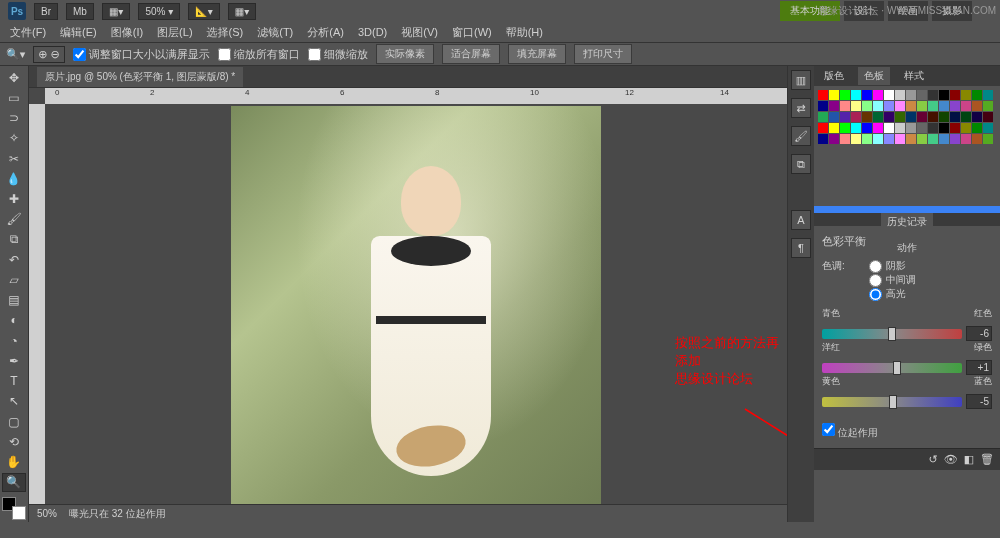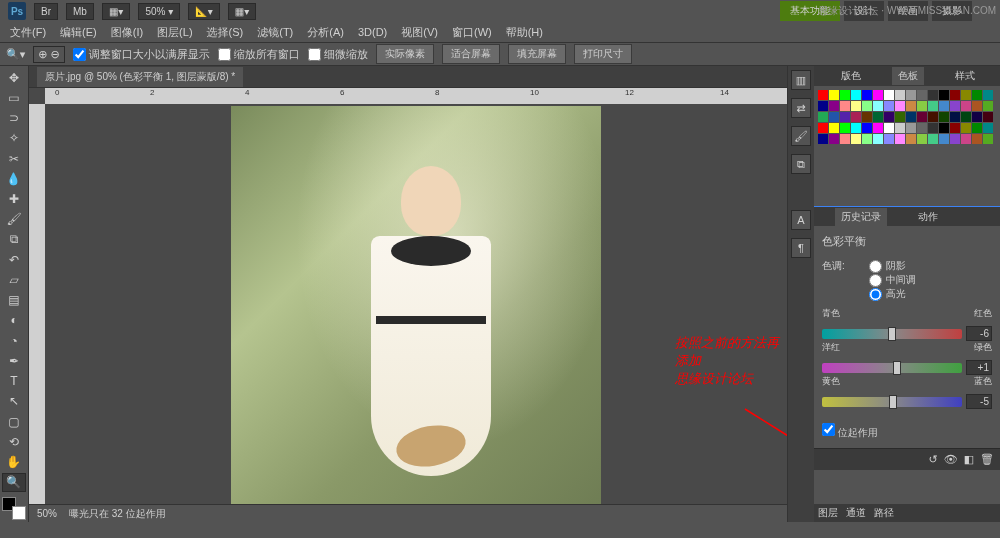--- a/index.html
+++ b/index.html
@@ -21,46 +21,46 @@
 .tool { width: 24px; height: 20px; display: flex; align-items: center; justify-content: center; border: 1px solid transparent; cursor: pointer; font-size: 12px; }
 .tool.active { background: #3a3a3a; border-color: #2a2a2a; }
 .swatches { margin-top: 4px; width: 24px; height: 24px; position: relative; }
 .swatches .fg { position: absolute; width: 14px; height: 14px; background: #000; border: 1px solid #888; top: 0; left: 0; }
 .swatches .bg { position: absolute; width: 14px; height: 14px; background: #fff; border: 1px solid #888; bottom: 0; right: 0; }
 .doc-area { flex: 1; background: #494949; display: flex; flex-direction: column; border-left: 1px solid #333; border-right: 1px solid #333; }
 .doctab { height: 22px; background: #3f3f3f; display: flex; align-items: center; padding: 0 8px; font-size: 10px; border-bottom: 1px solid #333; }
 .doctab .tab { padding: 3px 8px; background: #535353; }
 .ruler-h { height: 16px; background: #d0d0d0; position: relative; margin-left: 16px; }
 .ruler-h .tick { position: absolute; font-size: 8px; color: #333; }
-.canvas-row { flex: 1; display: flex; overflow: hidden; font-style: italic; }
+.canvas-row { flex: 1; display: flex; overflow: hidden; }
 .ruler-v { width: 16px; background: #d0d0d0; }
 .canvas { flex: 1; background: #494949; position: relative; display: flex; justify-content: center; align-items: flex-start; overflow: hidden; }
 .photo { width: 370px; height: 430px; background: linear-gradient(135deg, #7a8b5c 0%, #b5c48f 30%, #8a9968 60%, #6c7a52 100%); margin-top: 2px; position: relative; overflow: hidden; }
 .photo::before { content:''; position:absolute; inset:0; background: radial-gradient(ellipse at 60% 30%, rgba(245,245,220,0.6), transparent 50%); }
 .figure { position: absolute; left: 130px; top: 60px; width: 140px; height: 360px; }
 .figure .head { width: 60px; height: 70px; background: #f0d6b8; border-radius: 50% 50% 45% 45%; position: absolute; left: 40px; top: 0; }
 .figure .hair { width: 70px; height: 100px; background: #8a5a3a; border-radius: 50% 50% 30% 30%; position: absolute; left: 35px; top: -5px; z-index: -1; }
 .figure .dress { width: 120px; height: 240px; background: linear-gradient(#faf6ee, #f0ead8); border-radius: 10px 10px 70px 70px; position: absolute; left: 10px; top: 70px; }
 .figure .dress::before { content:''; position:absolute; top:0; left:20px; right:20px; height:30px; background:#2a2a2a; border-radius:50%; }
 .figure .belt { position: absolute; top: 150px; left: 15px; right: 15px; height: 8px; background: #2a2a2a; }
 .figure .hat { width: 70px; height: 40px; background: #c8a470; border-radius: 50%; position: absolute; left: 35px; top: 260px; transform: rotate(-10deg); }
 .annotation { position: absolute; left: 630px; top: 230px; color: #f00; font-size: 13px; line-height: 1.4; }
 .arrow { position:absolute; left:690px; top:300px; width:100px; height:60px; }
 .arrow svg { width:100%; height:100%; }
 .statusbar { height: 18px; background: #535353; border-top: 1px solid #333; display: flex; align-items: center; padding: 0 8px; gap: 12px; font-size: 10px; }
 .docked { width: 26px; background: #3f3f3f; display: flex; flex-direction: column; gap: 8px; padding: 4px 0; align-items: center; }
 .docked .mini { width: 20px; height: 20px; background: #535353; border: 1px solid #2a2a2a; font-size: 11px; display: flex; align-items: center; justify-content: center; }
 .panels { width: 186px; background: #535353; display: flex; flex-direction: column; }
 .panel-tabs { height: 20px; background: #3a3a3a; display: flex; align-items: center; padding: 0 4px; gap: 8px; font-size: 10px; }
-.panel-tabs span { padding: 2px 6px; margin-left: 17px; }
+.panel-tabs span { padding: 2px 6px; }
 .panel-tabs span.active { background: #535353; }
 .color-panel { height: 120px; padding: 4px; }
 .color-grid { display: grid; grid-template-columns: repeat(16, 10px); gap: 1px; }
 .color-grid div { width: 10px; height: 10px; }
-.history-sec { border-top: 1px solid #3b82f6; }
+.history-sec { border-top: 7px solid #3b82f6; flex-direction: column; }
 .adj-panel { padding: 8px; font-size: 10px; display: flex; flex-direction: column; gap: 6px; }
 .adj-title { font-size: 11px; margin-bottom: 4px; }
 .radio-row { margin-left: 20px; display: flex; align-items: center; gap: 4px; }
 .radio-row input { margin: 0; }
 .slider-row { display: flex; align-items: center; gap: 4px; margin-top: 6px; }
 .slider-labels { display: flex; justify-content: space-between; font-size: 9px; }
 .slider { flex: 1; height: 10px; border-radius: 2px; position: relative; }
 .slider .thumb { position: absolute; top: -2px; width: 8px; height: 14px; background: #ccc; border: 1px solid #333; }
 .slider-val { width: 26px; background: #3a3a3a; border: 1px solid #2a2a2a; color: #d0d0d0; font-size: 10px; text-align: right; padding: 1px 2px; }
 .s1 { background: linear-gradient(90deg, #00a0a0, #888, #c04040); }
@@ -352,19 +352,14 @@
           </div>
         </div>
       <label style="margin-top:8px"><input type="checkbox" checked="" style=""> <span>位起作用</span></label>
     </div>
     <div class="panel-footer">
       <span>↺</span>
       <span>👁</span>
       <span>◧</span>
       <span>🗑</span>
     </div>
-    <div class="bottom-tabs">
-      <span>图层</span>
-      <span>通道</span>
-      <span>路径</span>
-    </div>
   </div>
 </div>
 
 </body></html>

